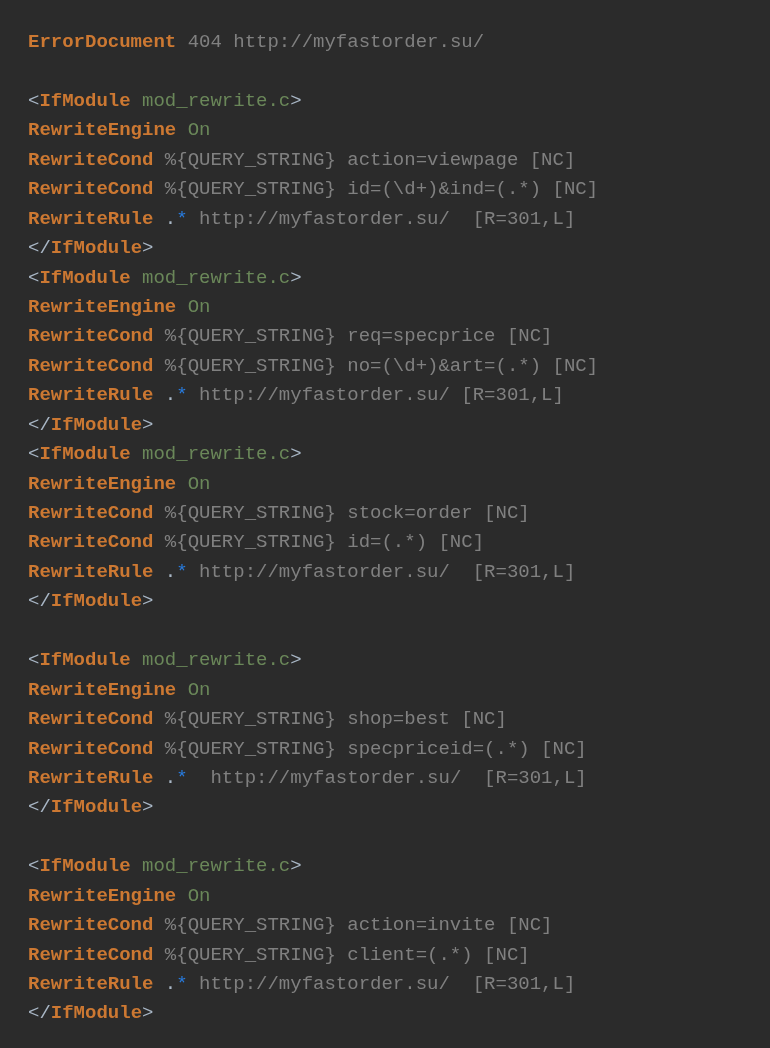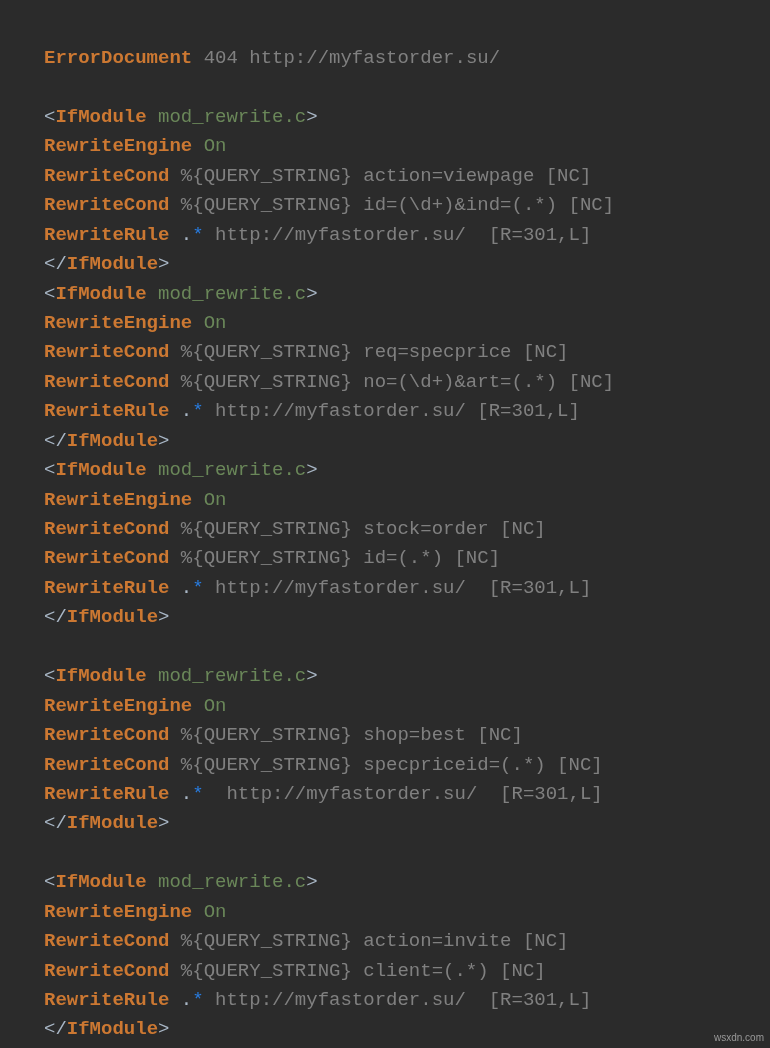--- a/index.html
+++ b/index.html
@@ -8,21 +8,21 @@
     padding: 28px 0 0 28px;
     font-family: "Menlo", "Consolas", "Courier New", monospace;
     font-size: 19px;
     line-height: 1.55;
     color: #a9b7c6;
     width: 770px;
     box-sizing: border-box;
     position: relative;
   }
   pre {
-    margin: 16px;
+    margin: 0;
     font-family: inherit;
     white-space: pre;
   }
   .kw { color: #cc7832; font-weight: bold; }   
   .brk { color: #a9b7c6; font-weight: normal; } 
   .arg { color: #6a8759; }                      
   .str { color: #808080; }                      
   .pat { color: #287bde; }                      
   .dot { color: #a9b7c6; }  
   .watermark {

